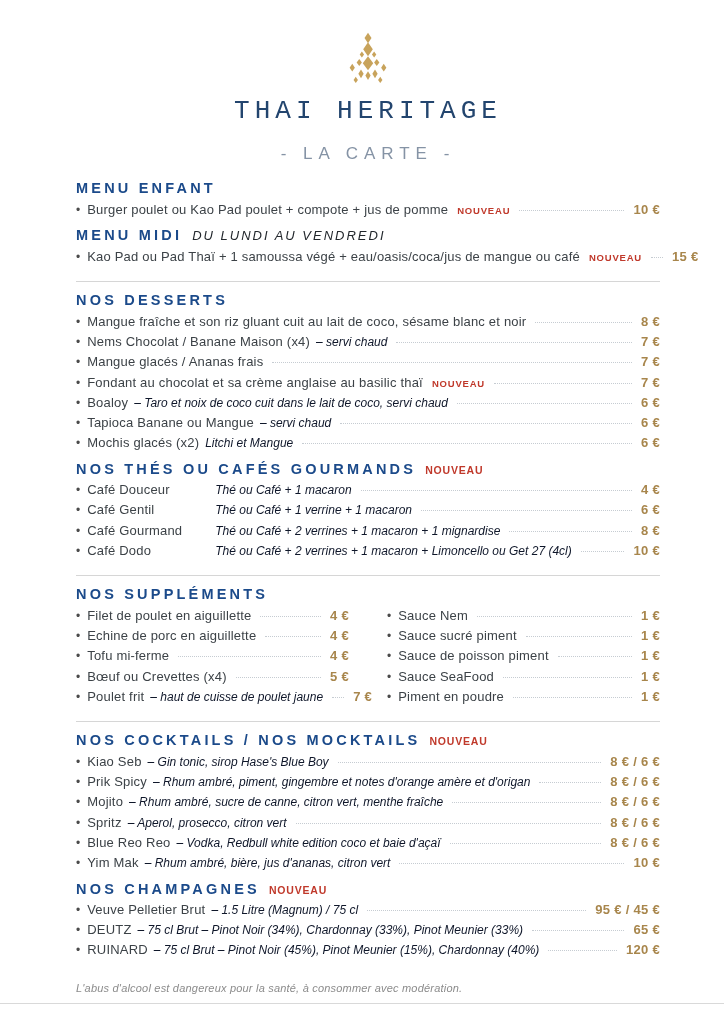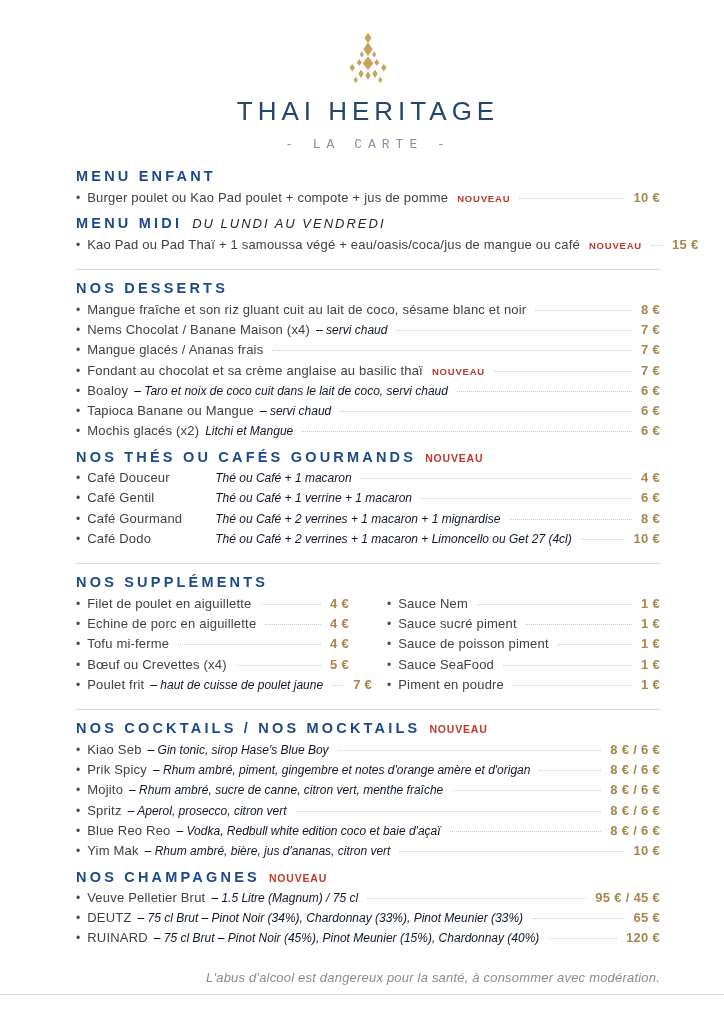--- a/index.html
+++ b/index.html
@@ -6,45 +6,45 @@
   body{
     width:724px;height:1024px;overflow:hidden;background:#ffffff;
     font-family:"Liberation Sans", sans-serif;
     --navy:#1b4a8a; --gold:#a8864c; --red:#c0392b; --ink:#3c4247;
     --muted:#9aa0a6; --logo-gold:#c8a35b; --teal:#00ccbc; --green:#3fc060; --orange:#f36d00;
   }
   .page{padding:30px 64px 0 76px;}
   header{text-align:center;margin-bottom:16px;}
   .logo{display:inline-block;line-height:0;}
   .brand-title{
-    font-family:Liberation Sans, sans-serif;
+    font-family:Liberation Mono, monospace;
     font-size:26px;color:#23456e;letter-spacing:5px;margin-top:6px;font-weight:400;
   }
   .brand-subtitle{
-    font-size:13px;color:#8593a5;letter-spacing:6px;margin-top:10px;font-family:Liberation Mono, monospace;
+    font-size:17px;color:#8593a5;letter-spacing:6px;margin-top:18px;
   }
   .menu-section{margin-top:8px;}
   .sec-head{display:flex;align-items:baseline;margin-bottom:3px;}
   .sec-title{font-weight:bold;font-size:14.5px;letter-spacing:3.2px;color:var(--navy);}
   .sec-sub{font-style:italic;color:#23282d;letter-spacing:2px;font-size:13px;margin-left:10px;font-weight:500;}
   .badge{color:var(--red);font-weight:bold;font-size:9.5px;letter-spacing:.8px;margin-left:9px;white-space:nowrap;}
   .sec-head .badge{font-size:10.5px;}
   .row{display:flex;align-items:baseline;padding:2.6px 0;font-size:13px;color:var(--ink);}
   .bullet{color:#4a4a4a;margin-right:7px;font-size:12px;}
   .item-name{white-space:nowrap;letter-spacing:.2px;}
   .desc{font-style:italic;color:#0f172a;font-size:12px;margin-left:6px;white-space:nowrap;}
   .leader{flex:1;border-bottom:1px dotted #c6ccd2;margin:0 9px;transform:translateY(-3px);min-width:12px;}
   .price{color:var(--gold);font-weight:bold;font-size:13px;white-space:nowrap;letter-spacing:.3px;}
   .cafes .item-name{flex:none;width:128px;}
   .cafes .desc{margin-left:0;}
   .cols{display:flex;gap:38px;}
   .col{flex:1;min-width:0;}
   .divider{border:0;border-top:1px solid #d6d6d6;margin:15px 0 10px;}
   .legal{
-    text-align:right;font-style:italic;color:#8b8b8b;font-size:13px;
+    text-align:left;font-style:italic;color:#8b8b8b;font-size:11px;
     margin-top:22px;letter-spacing:.2px;
   }
   .footer-rule{border-top:1px solid #d9d9d9;width:724px;margin:9px 0 0;}
   .delivery{
     display:flex;justify-content:center;align-items:center;gap:7px;
     font-size:13.5px;color:#1e1e1e;padding:12px 0;
   }
 </style>
 </head>
 <body style="--navy: #1b4a8a; --gold: #a8864c; --red: #c0392b; --ink: #3c4247; --logo-gold: #c8a35b; --teal: #00ccbc; --green: #3fc060; --orange: #f36d00;">

